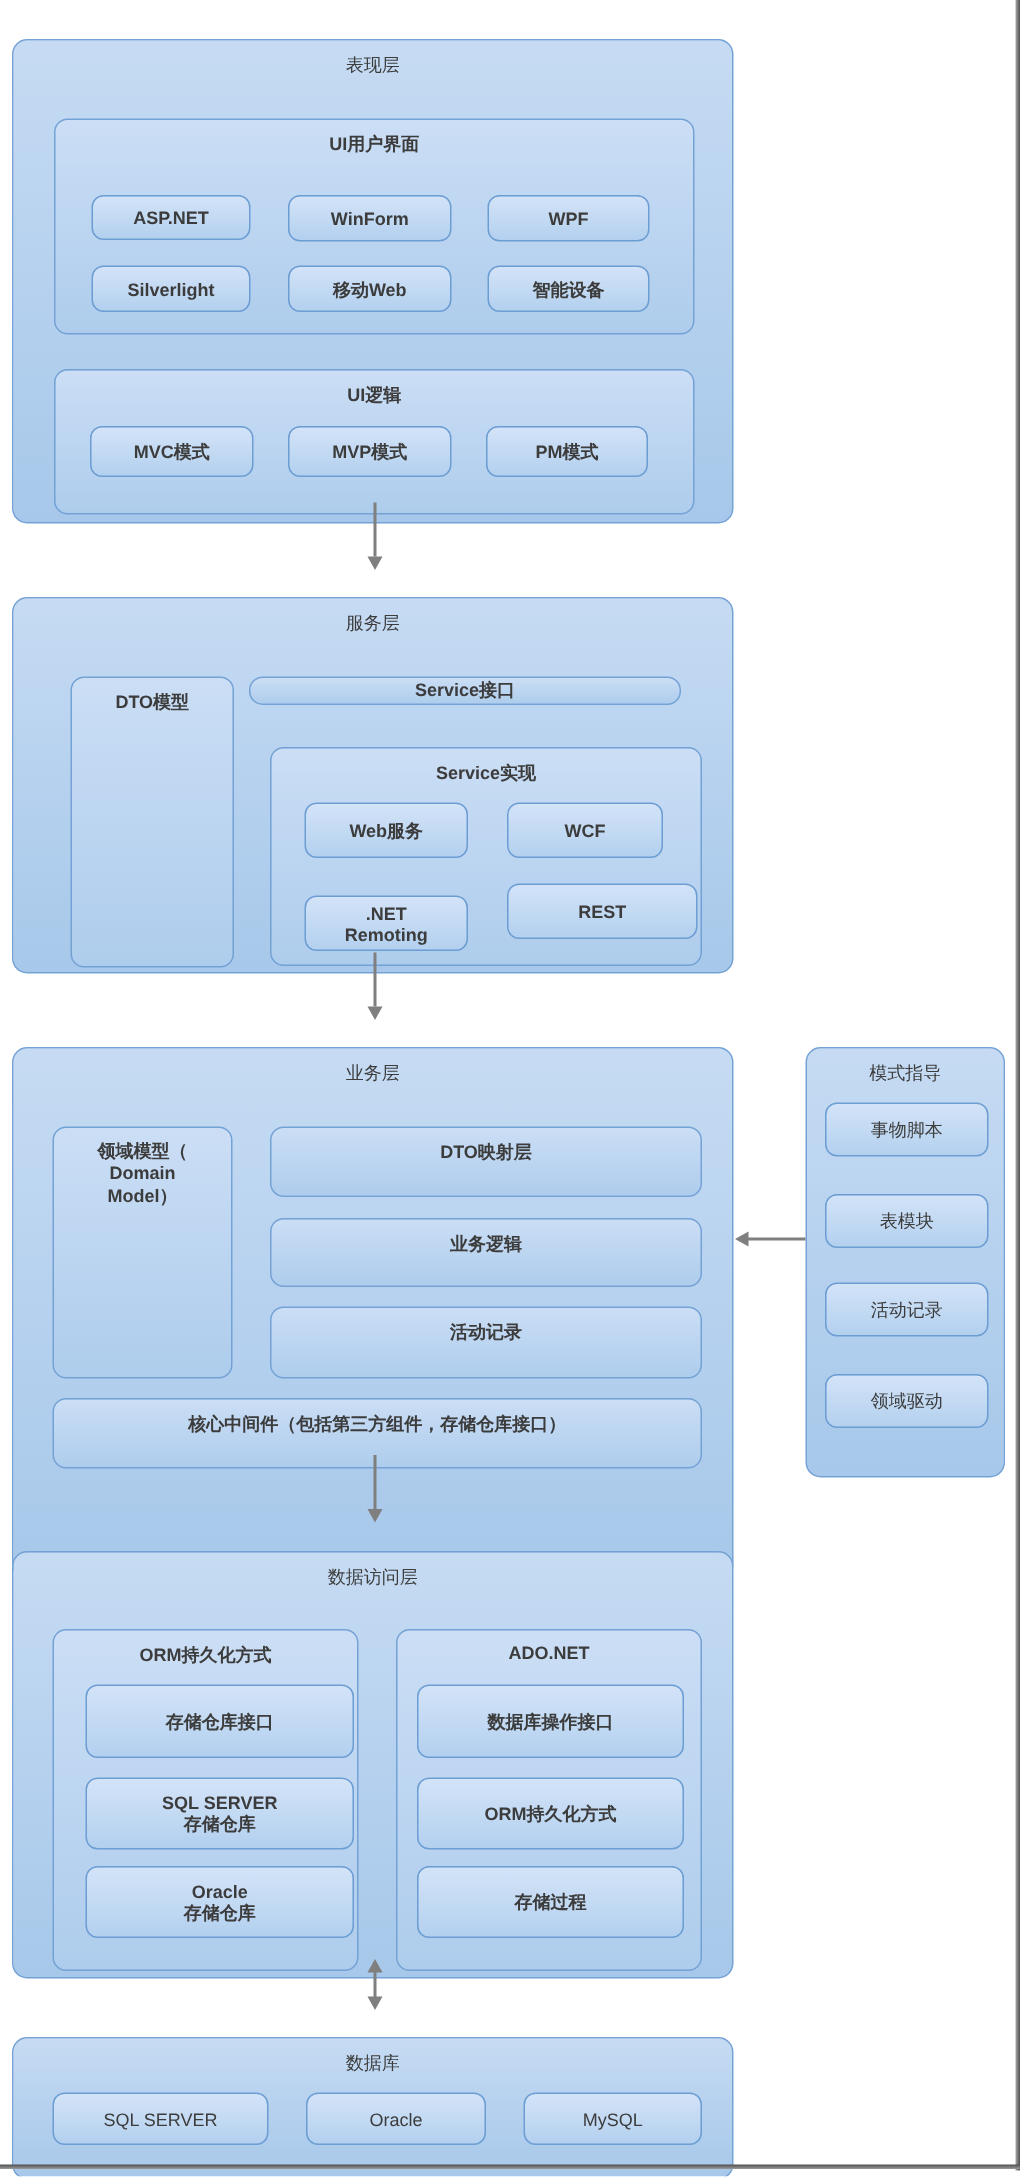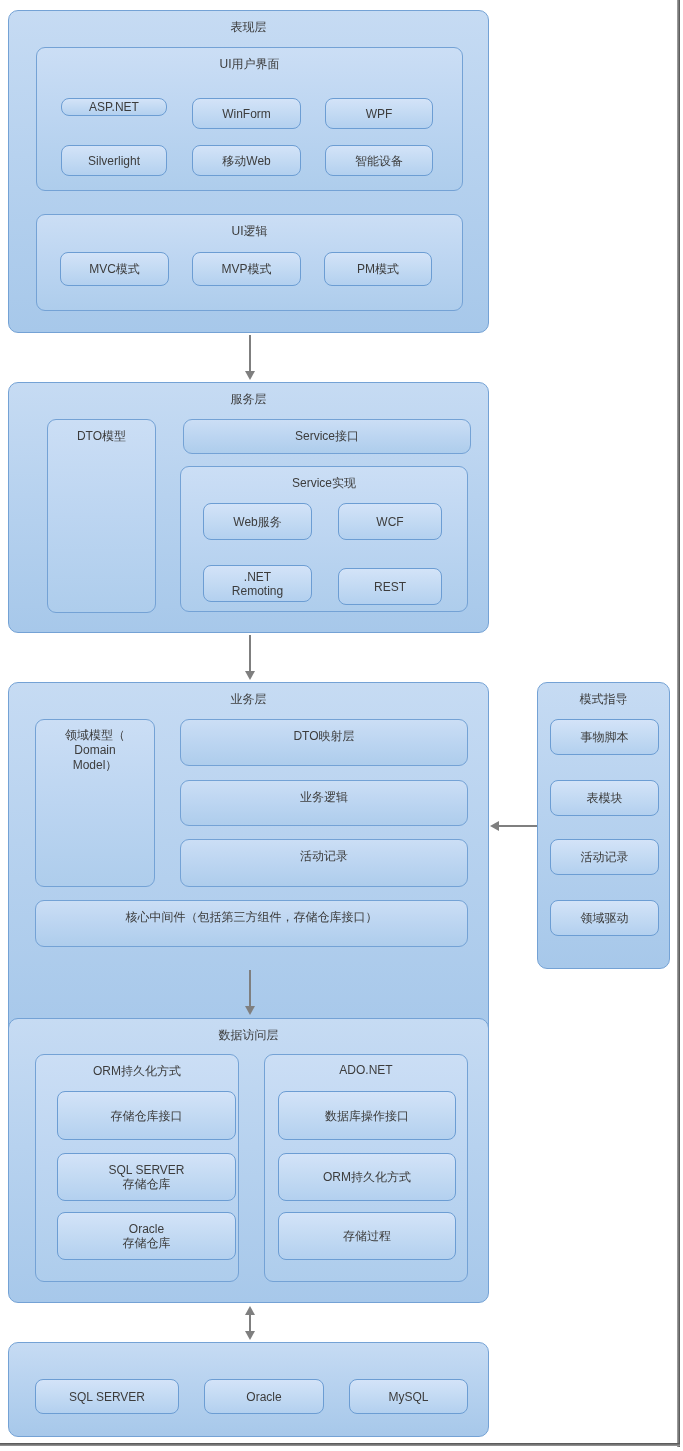--- a/index.html
+++ b/index.html
@@ -5,24 +5,26 @@
   html,body{margin:0;padding:0;background:#ffffff;}
   .stage{
     position:relative;width:683px;height:1451px;background:#ffffff;overflow:hidden;
     font-family:"Liberation Sans","DejaVu Sans",sans-serif;
     font-size:12px;color:#3c3c3c;
   }
   .box{
     position:absolute;box-sizing:border-box;
     border:1px solid #74a2d5;border-radius:10px;
     background:linear-gradient(180deg,#c6dbf3 0%,#b7d2ef 45%,#a7c8ea 100%);
+    margin-top:16px;
   }
   .box.mid{
     border-radius:9px;
     background:linear-gradient(180deg,#cbdef5 0%,#bcd5f1 50%,#aecdec 100%);
+    font-weight:bold;
   }
   .btn{
     position:absolute;box-sizing:border-box;
     border:1px solid #6c9dd3;border-radius:8px;
     background:linear-gradient(180deg,#d3e3f8 0%,#c3daf3 50%,#b3d0ef 100%);
     display:flex;align-items:center;justify-content:center;
     text-align:center;white-space:pre-line;line-height:14px;
   }
   .title{position:absolute;left:0;right:0;top:8px;text-align:center;}
   
@@ -44,21 +46,21 @@
 </head>
 <body>
 
 <div class="stage">
 
   <div class="box" style="left:8px;top:10px;width:481px;height:323px">
     <div class="title">表现层</div>
 
     <div class="box mid" style="left:27px;top:36px;width:427px;height:144px">
       <div class="title">UI用户界面</div>
-      <div class="btn" style="left:24px;top:50px;width:106px;height:18px">ASP.NET</div>
+      <div class="btn" style="left:24px;top:50px;width:106px;height:30px">ASP.NET</div>
       <div class="btn" style="left:155px;top:50px;width:109px;height:31px">WinForm</div>
       <div class="btn" style="left:288px;top:50px;width:108px;height:31px">WPF</div>
       <div class="btn" style="left:24px;top:97px;width:106px;height:31px">Silverlight</div>
       <div class="btn" style="left:155px;top:97px;width:109px;height:31px">移动Web</div>
       <div class="btn" style="left:288px;top:97px;width:108px;height:31px">智能设备</div>
     </div>
 
     <div class="box mid" style="left:27px;top:203px;width:427px;height:97px">
       <div class="title">UI逻辑</div>
       <div class="btn" style="left:23px;top:37px;width:109px;height:34px">MVC模式</div>
@@ -72,29 +74,29 @@
       <div class="head-down"></div>
   </div>
 
   <div class="box" style="left:8px;top:382px;width:481px;height:251px">
     <div class="title">服务层</div>
 
     <div class="box mid" style="left:38px;top:36px;width:109px;height:194px">
       <div class="title">DTO模型</div>
     </div>
 
-    <div class="box mid" style="left:174px;top:36px;width:288px;height:35px;display:flex;align-items:center;justify-content:center">Service接口</div>
+    <div class="box mid" style="left:157px;top:36px;width:288px;height:19px;display:flex;align-items:center;justify-content:center">Service接口</div>
 
     <div class="box mid" style="left:171px;top:83px;width:288px;height:146px">
       <div class="title">Service实现</div>
       <div class="btn" style="left:22px;top:36px;width:109px;height:37px">Web服务</div>
       <div class="btn" style="left:157px;top:36px;width:104px;height:37px">WCF</div>
       <div class="btn" style="left:22px;top:98px;width:109px;height:37px">.NET
 Remoting</div>
-      <div class="btn" style="left:157px;top:101px;width:104px;height:37px">REST</div>
+      <div class="btn" style="left:157px;top:90px;width:127px;height:37px">REST</div>
     </div>
   </div>
 
   <div class="arrow" style="left:245px;top:635px;width:10px;height:45px">
     <div class="shaft-v" style="top:0;height:36px"></div>
       <div class="head-down"></div>
   </div>
 
   <div class="box" style="left:8px;top:682px;width:481px;height:355px">
     <div class="title">业务层</div>
@@ -157,20 +159,21 @@
     </div>
   </div>
 
   <div class="arrow" style="left:245px;top:1306px;width:10px;height:34px">
     <div class="shaft-v" style="top:8px;height:18px"></div>
       <div class="head-up"></div>
       <div class="head-down"></div>
   </div>
 
   <div class="box" style="left:8px;top:1342px;width:481px;height:95px">
+    <div class="title">数据库</div>
     <div class="btn" style="left:26px;top:36px;width:144px;height:35px">SQL SERVER</div>
     <div class="btn" style="left:195px;top:36px;width:120px;height:35px">Oracle</div>
     <div class="btn" style="left:340px;top:36px;width:119px;height:35px">MySQL</div>
   </div>
 
   <div class="frame-right"></div>
   <div class="frame-bottom"></div>
 
 </div>
 

